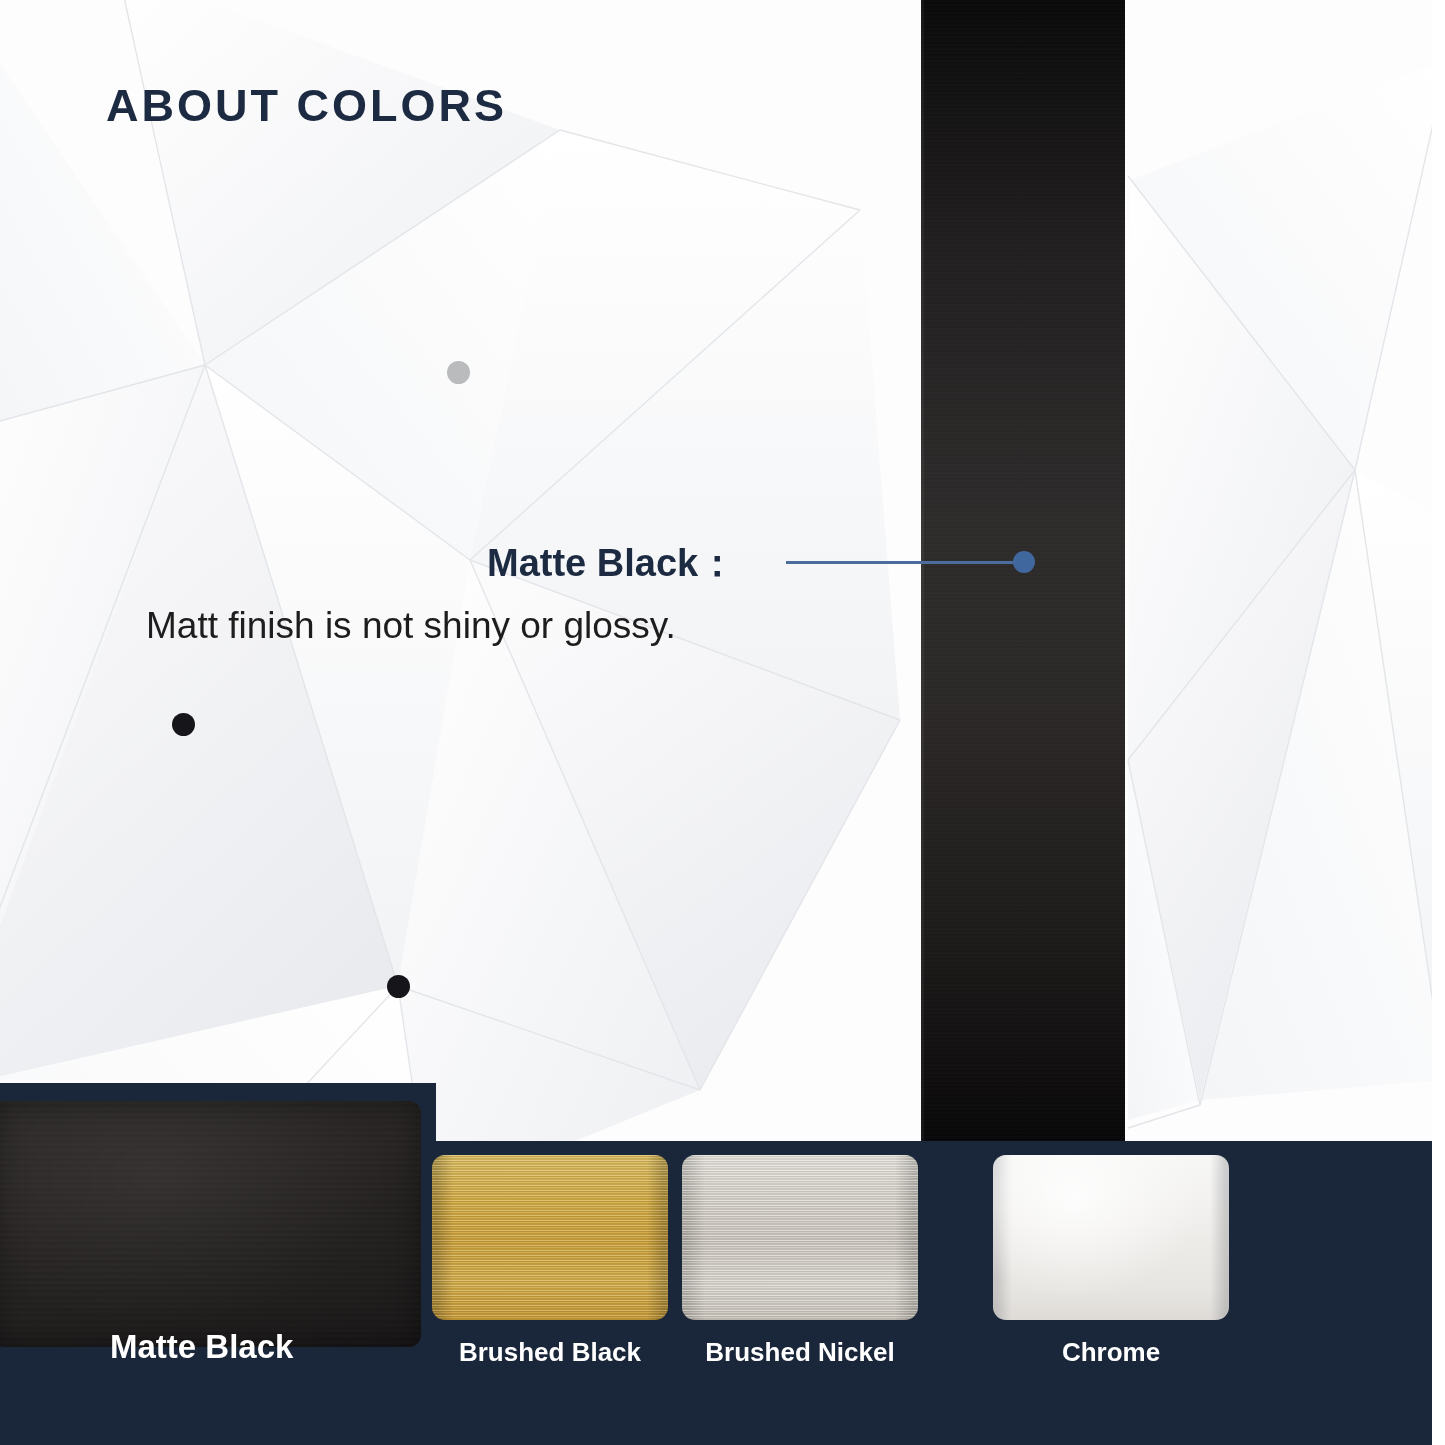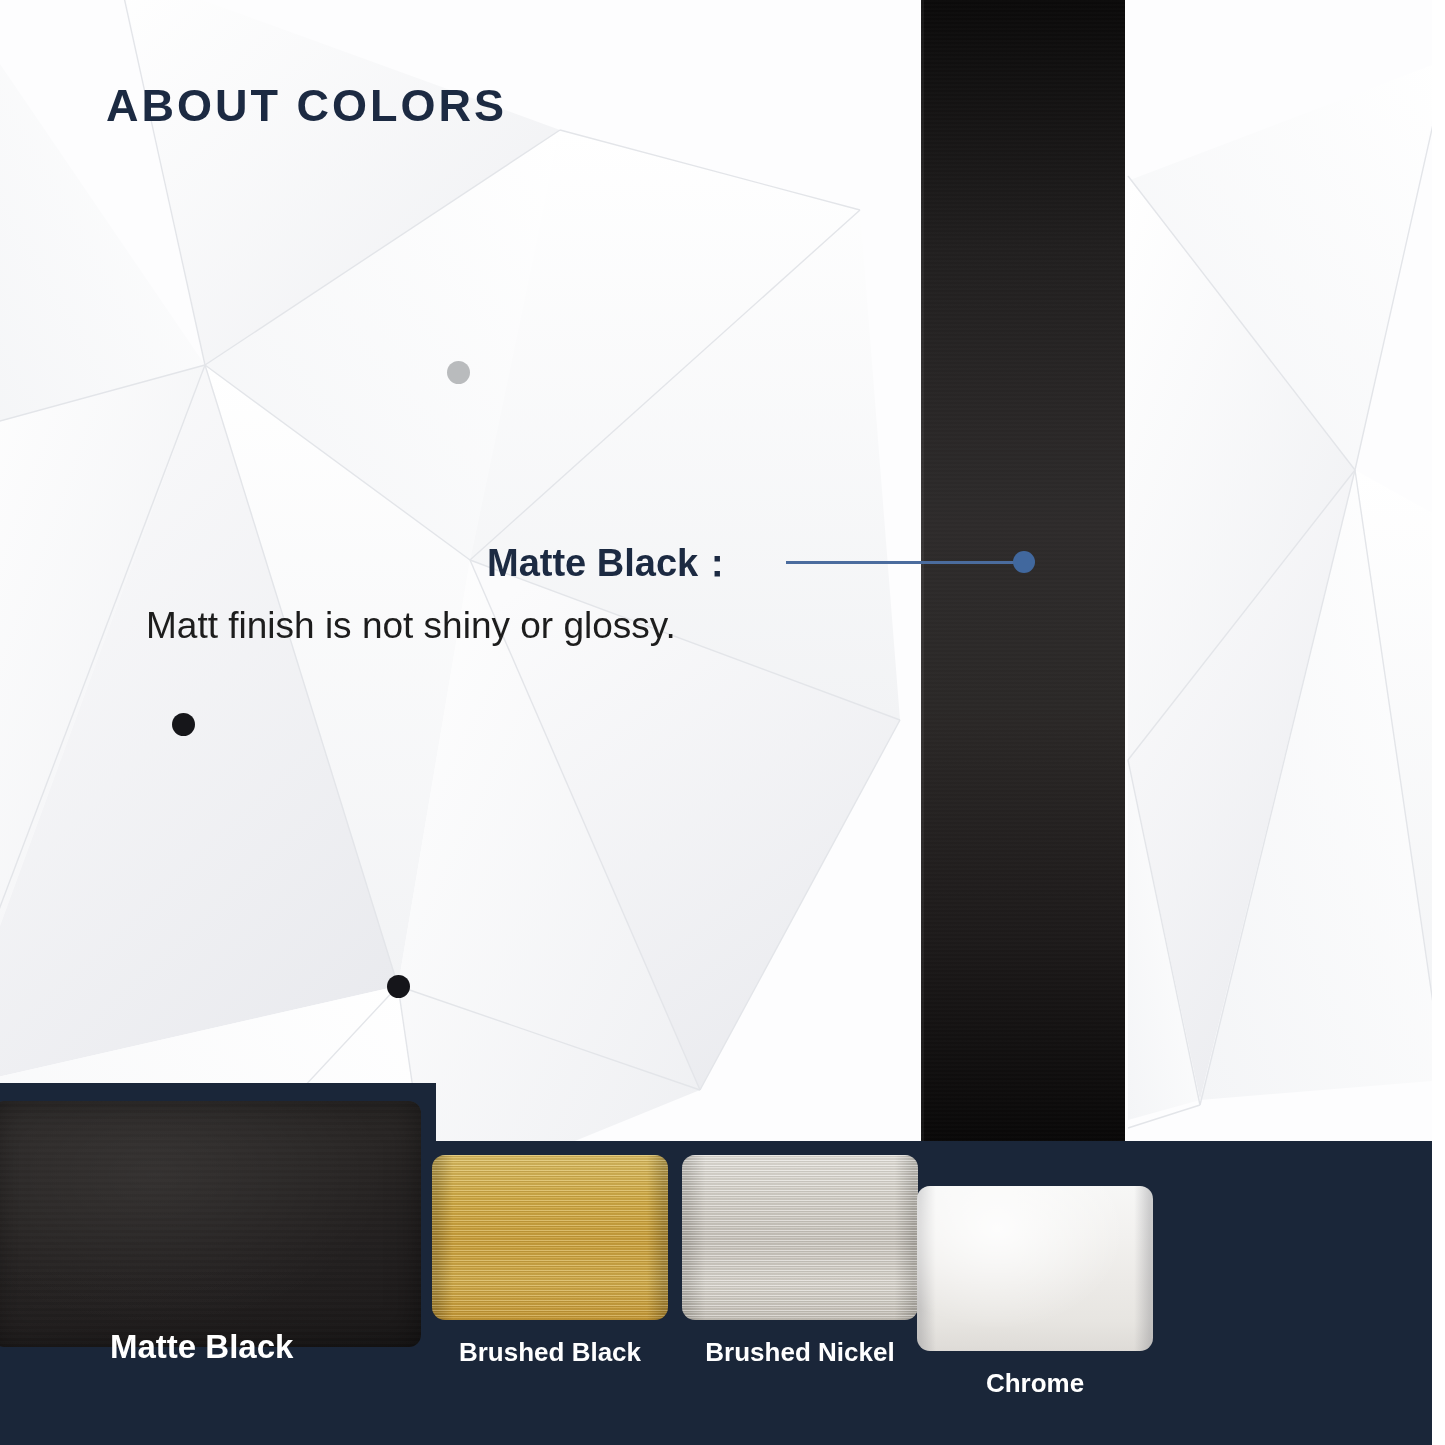--- a/index.html
+++ b/index.html
@@ -150,21 +150,21 @@
     margin-top:17px;
     text-align:center;
     font-size:26px;
     font-weight:bold;
     color:#ffffff;
     white-space:nowrap;
   }
 
   #cell-gold   { left:432px; }
   #cell-nickel { left:682px; }
-  #cell-chrome { left:917px;margin-top:31px; }
+  #cell-chrome { left:993px; }
   #cell-bronze { left:1187px; }
 
   
   #tile-gold {
     background:
       linear-gradient(90deg, rgba(0,0,0,0.22) 0 2%, rgba(0,0,0,0) 9% 91%, rgba(0,0,0,0.22) 98% 100%),
       linear-gradient(180deg,#d8bb63 0%,#cfa945 28%,#c99f3c 52%,#d0ab4c 76%,#c39736 100%);
   }
   #tile-gold::after {
     content:"";

